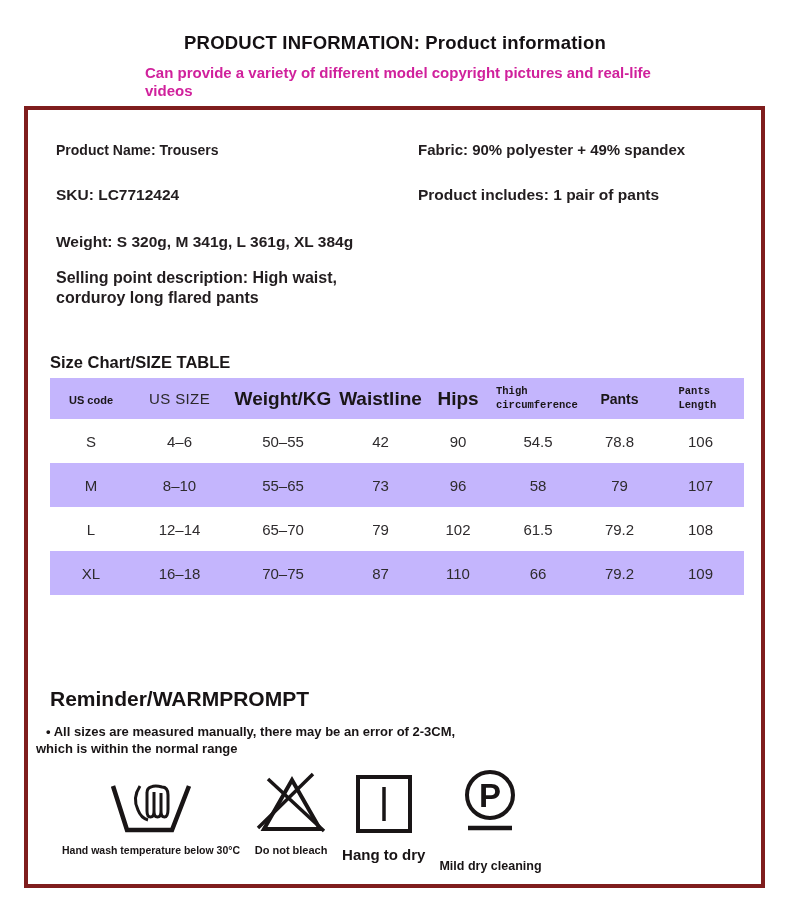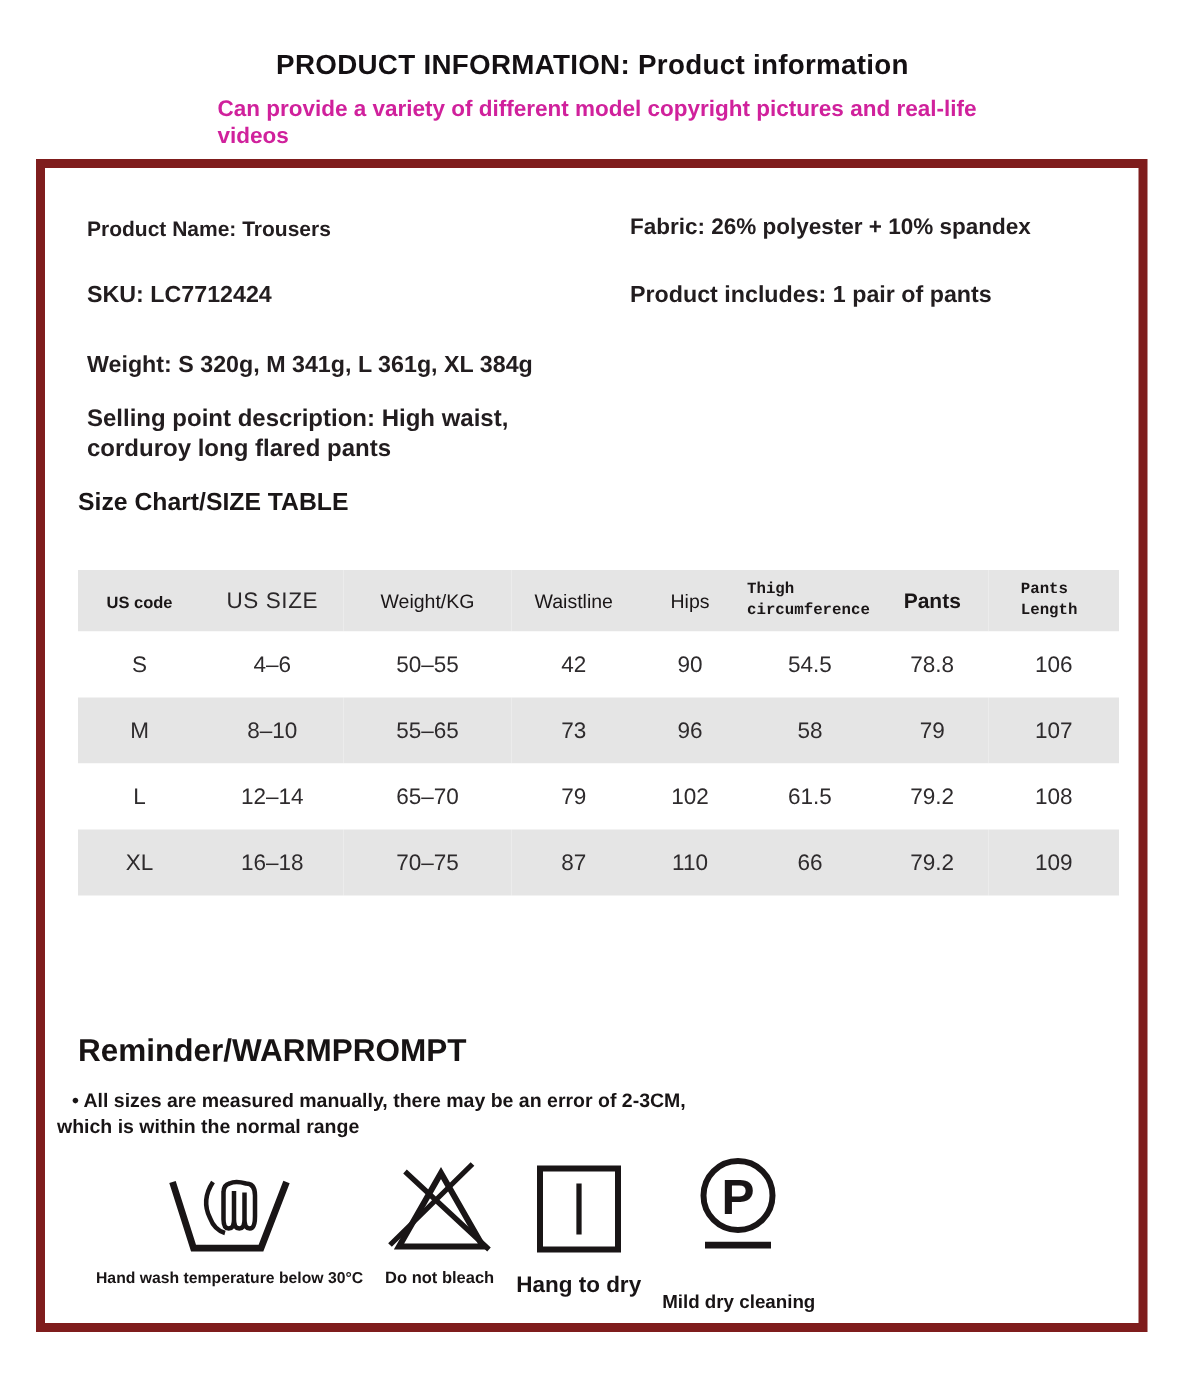--- a/index.html
+++ b/index.html
@@ -6,44 +6,44 @@
   html,body { width:790px; height:923px; background:#ffffff; overflow:hidden;
               font-family:"Liberation Sans", sans-serif; color:#1a1617; }
   .page { position:relative; width:790px; height:923px; }
 
   .title { position:absolute; top:32px; left:0; width:100%; text-align:center;
            font-size:18.5px; font-weight:bold; color:#141013; letter-spacing:.2px; }
   .subtitle { position:absolute; top:64px; left:145px; width:530px;
               font-size:15px; font-weight:bold; line-height:1.18; white-space:pre-line; }
 
   .box { position:absolute; left:24px; top:106px; width:741px; height:782px;
-         border:6px solid #7f1d1d; background:#fff; }
+         border:4px solid #7f1d1d; background:#fff; }
   .box .abs { position:absolute; }
 
   .info { font-weight:bold; color:#221d1f; }
   .i-product-name { left:28px; top:32px;  font-size:14px; }
   .i-fabric       { left:390px; top:31px; font-size:15px; }
   .i-sku          { left:28px; top:76px;  font-size:15.5px; }
   .i-includes     { left:390px; top:76px; font-size:15.5px; }
   .i-weight       { left:28px; top:123px; font-size:15.5px; }
   .i-selling      { left:28px; top:158px; font-size:16px; width:330px;
                     line-height:1.24; white-space:pre-line; }
 
-  .size-heading { left:22px; top:214px; font-size:16.5px; font-weight:bold; }
+  .size-heading { left:22px; top:243px; font-size:16.5px; font-weight:bold; }
 
   table.size-table { left:22px; top:268px; width:694px; border-collapse:collapse;
                      table-layout:fixed; position:absolute; }
   .size-table th, .size-table td { text-align:center; vertical-align:middle; padding:0; }
   .size-table thead tr { height:41px; }
   .size-table tbody tr { height:44px; }
-  .row-gray { background:#e5e5e5; }
+  .row-gray { background:#c4b5fd; }
   .row-white { background:#ffffff; }
   .h-small  { font-size:11px; font-weight:bold; }
   .h-ussize { font-size:15px; font-weight:normal; letter-spacing:.4px; color:#2b282a; }
-  .h-mid    { font-size:13px; font-weight:normal; }
+  .h-mid    { font-size:19px; font-weight:bold; }
   .h-inseam { font-size:14px; font-weight:bold; }
   .h-twoline{ font-size:10.5px; font-weight:bold; display:inline-block;
               text-align:left; line-height:1.3;font-family:Liberation Mono, monospace; }
   .h-thigh  { width:84px; }
   .h-pants  { width:44px; }
   .size-table td { font-size:15px; font-weight:normal; color:#2e2b2d; }
 
   .reminder-heading { left:22px; top:577px; font-size:21px; font-weight:bold; color:#171314; }
   .reminder-note { left:8px; top:614px; width:470px; font-size:13px; font-weight:bold;
                    line-height:1.3; white-space:pre-line; text-indent:10px; color:#181415; }
@@ -66,21 +66,21 @@
 
 <div class="page">
 
   <div class="title">PRODUCT INFORMATION: Product information</div>
   <div class="subtitle" style="color:#d0219c;">Can provide a variety of different model copyright pictures and real-life
 videos</div>
 
   <div class="box">
 
     <div class="abs info i-product-name">Product Name: Trousers</div>
-    <div class="abs info i-fabric">Fabric: 26% polyester + 10% spandex</div>
+    <div class="abs info i-fabric">Fabric: 90% polyester + 49% spandex</div>
     <div class="abs info i-sku">SKU: LC7712424</div>
     <div class="abs info i-includes">Product includes: 1 pair of pants</div>
     <div class="abs info i-weight">Weight: S 320g, M 341g, L 361g, XL 384g</div>
     <div class="abs info i-selling">Selling point description: High waist,
 corduroy long flared pants</div>
 
     <div class="abs size-heading">Size Chart/SIZE TABLE</div>
 
     <table class="size-table">
       <colgroup>

